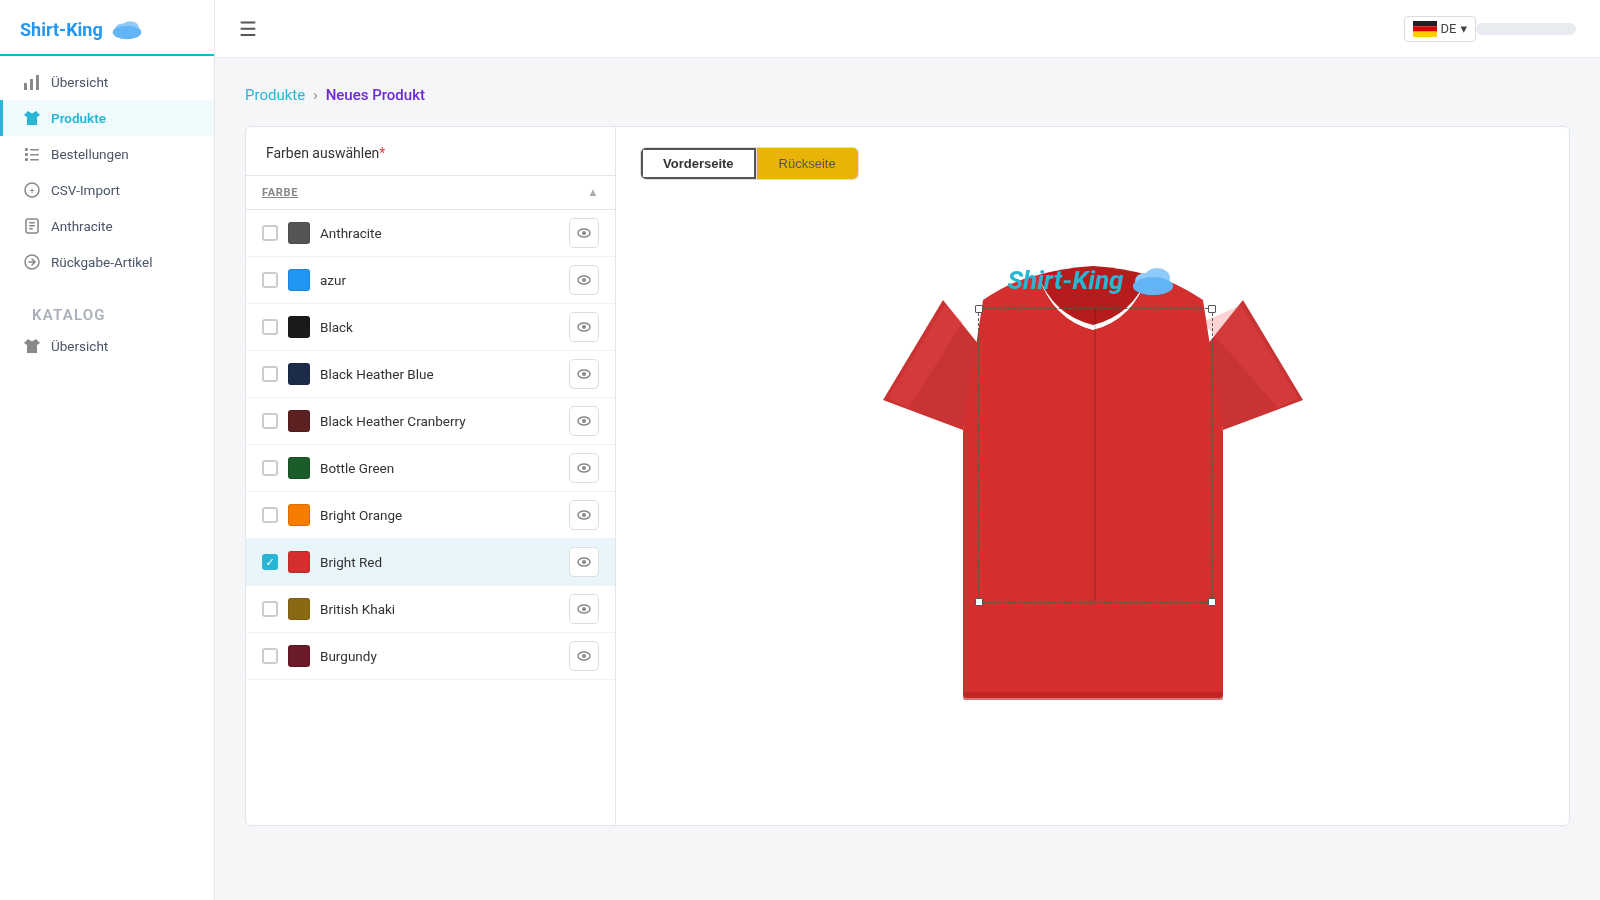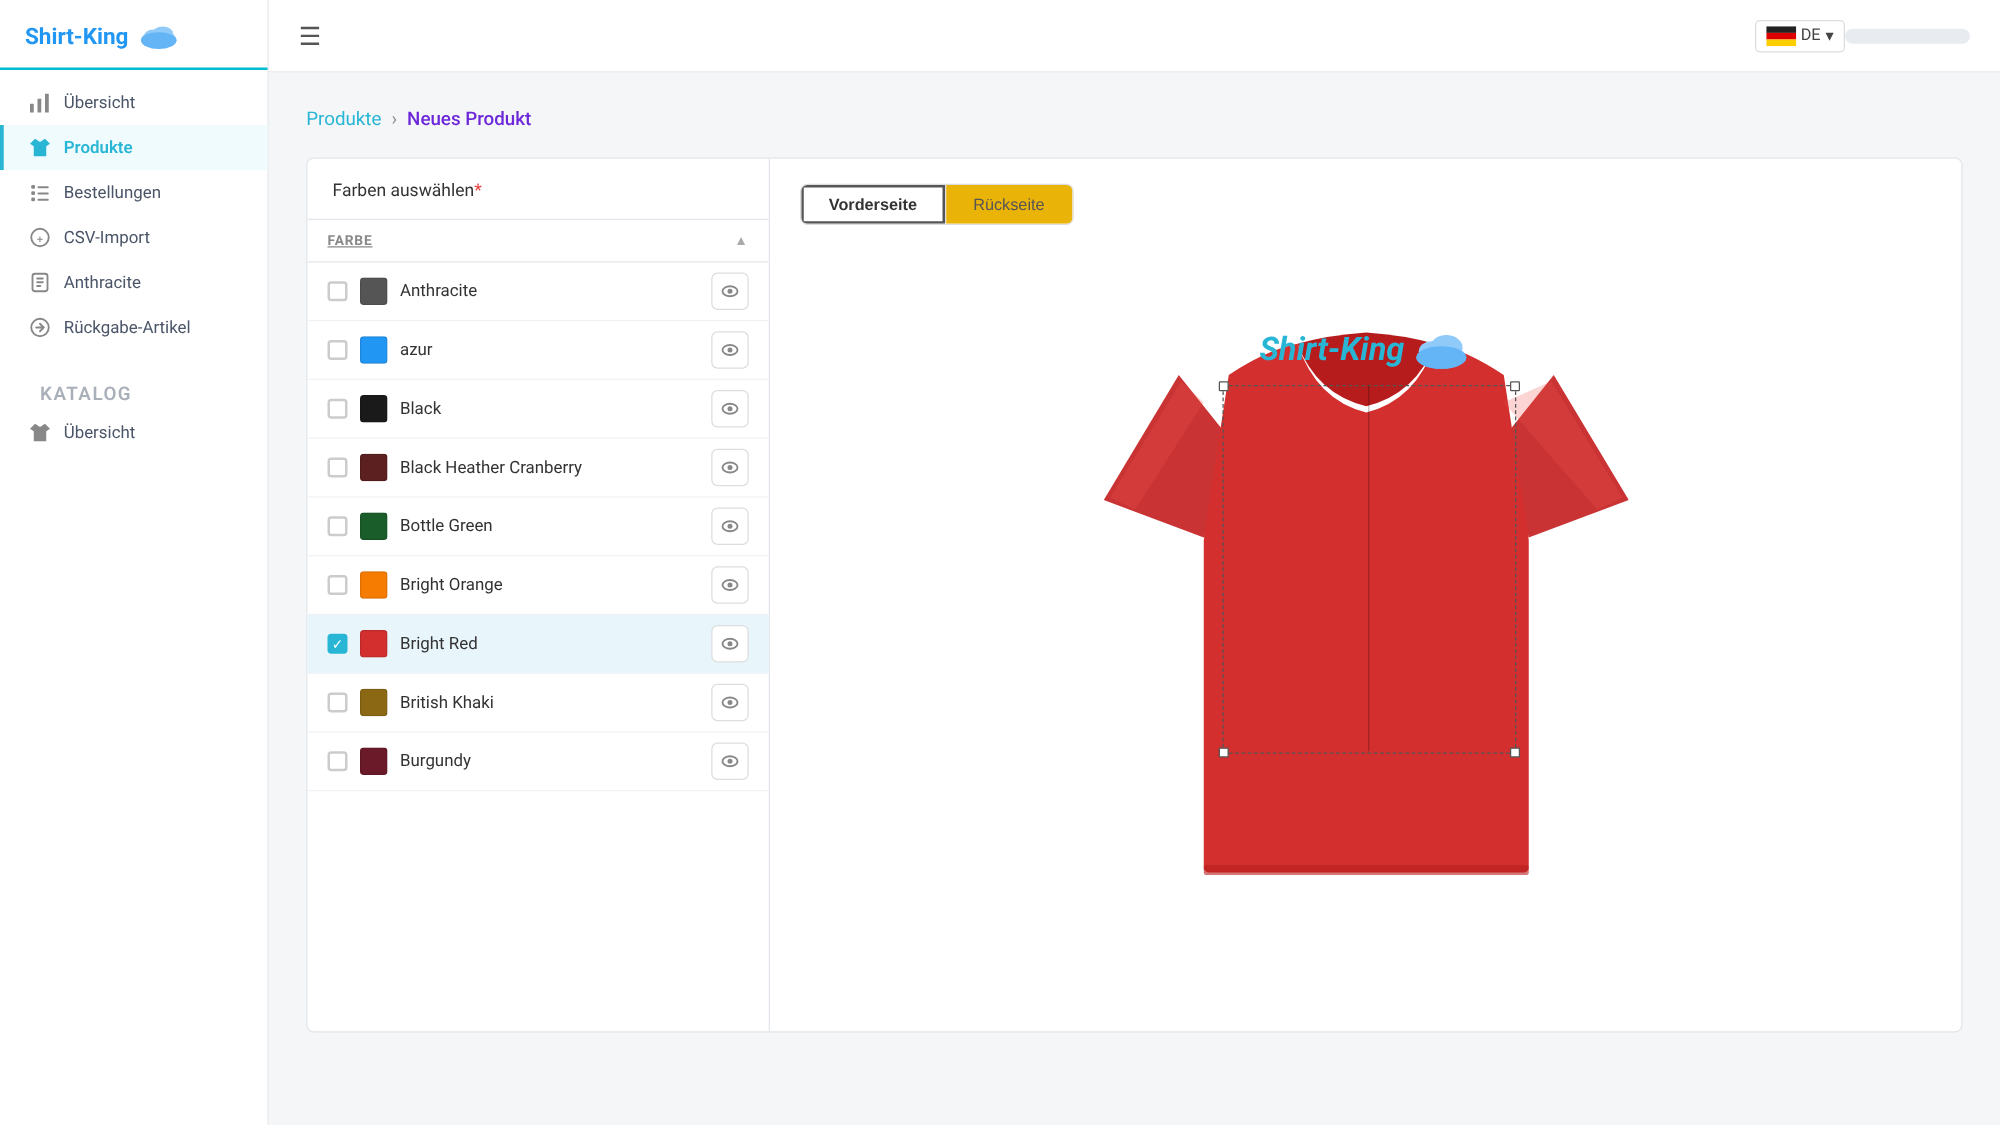--- a/index.html
+++ b/index.html
@@ -471,20 +471,31 @@
               <span class="color-name">Black</span>
               <div class="eye-btn">
                 <svg width="16" height="16" viewBox="0 0 16 16" fill="none">
                   <ellipse cx="8" cy="8" rx="6" ry="4" stroke="#888" stroke-width="1.5"></ellipse>
                   <circle cx="8" cy="8" r="2" fill="#888"></circle>
                 </svg>
               </div>
             </div>
             <div class="color-row">
               <div class="color-checkbox"></div>
+              <div class="color-swatch" style="background: rgb(28, 43, 74);"></div>
+              <span class="color-name">Black Heather Blue</span>
+              <div class="eye-btn">
+                <svg width="16" height="16" viewBox="0 0 16 16" fill="none">
+                  <ellipse cx="8" cy="8" rx="6" ry="4" stroke="#888" stroke-width="1.5"></ellipse>
+                  <circle cx="8" cy="8" r="2" fill="#888"></circle>
+                </svg>
+              </div>
+            </div>
+            <div class="color-row">
+              <div class="color-checkbox"></div>
               <div class="color-swatch" style="background: rgb(92, 32, 32);"></div>
               <span class="color-name">Black Heather Cranberry</span>
               <div class="eye-btn">
                 <svg width="16" height="16" viewBox="0 0 16 16" fill="none">
                   <ellipse cx="8" cy="8" rx="6" ry="4" stroke="#888" stroke-width="1.5"></ellipse>
                   <circle cx="8" cy="8" r="2" fill="#888"></circle>
                 </svg>
               </div>
             </div>
             <div class="color-row">

